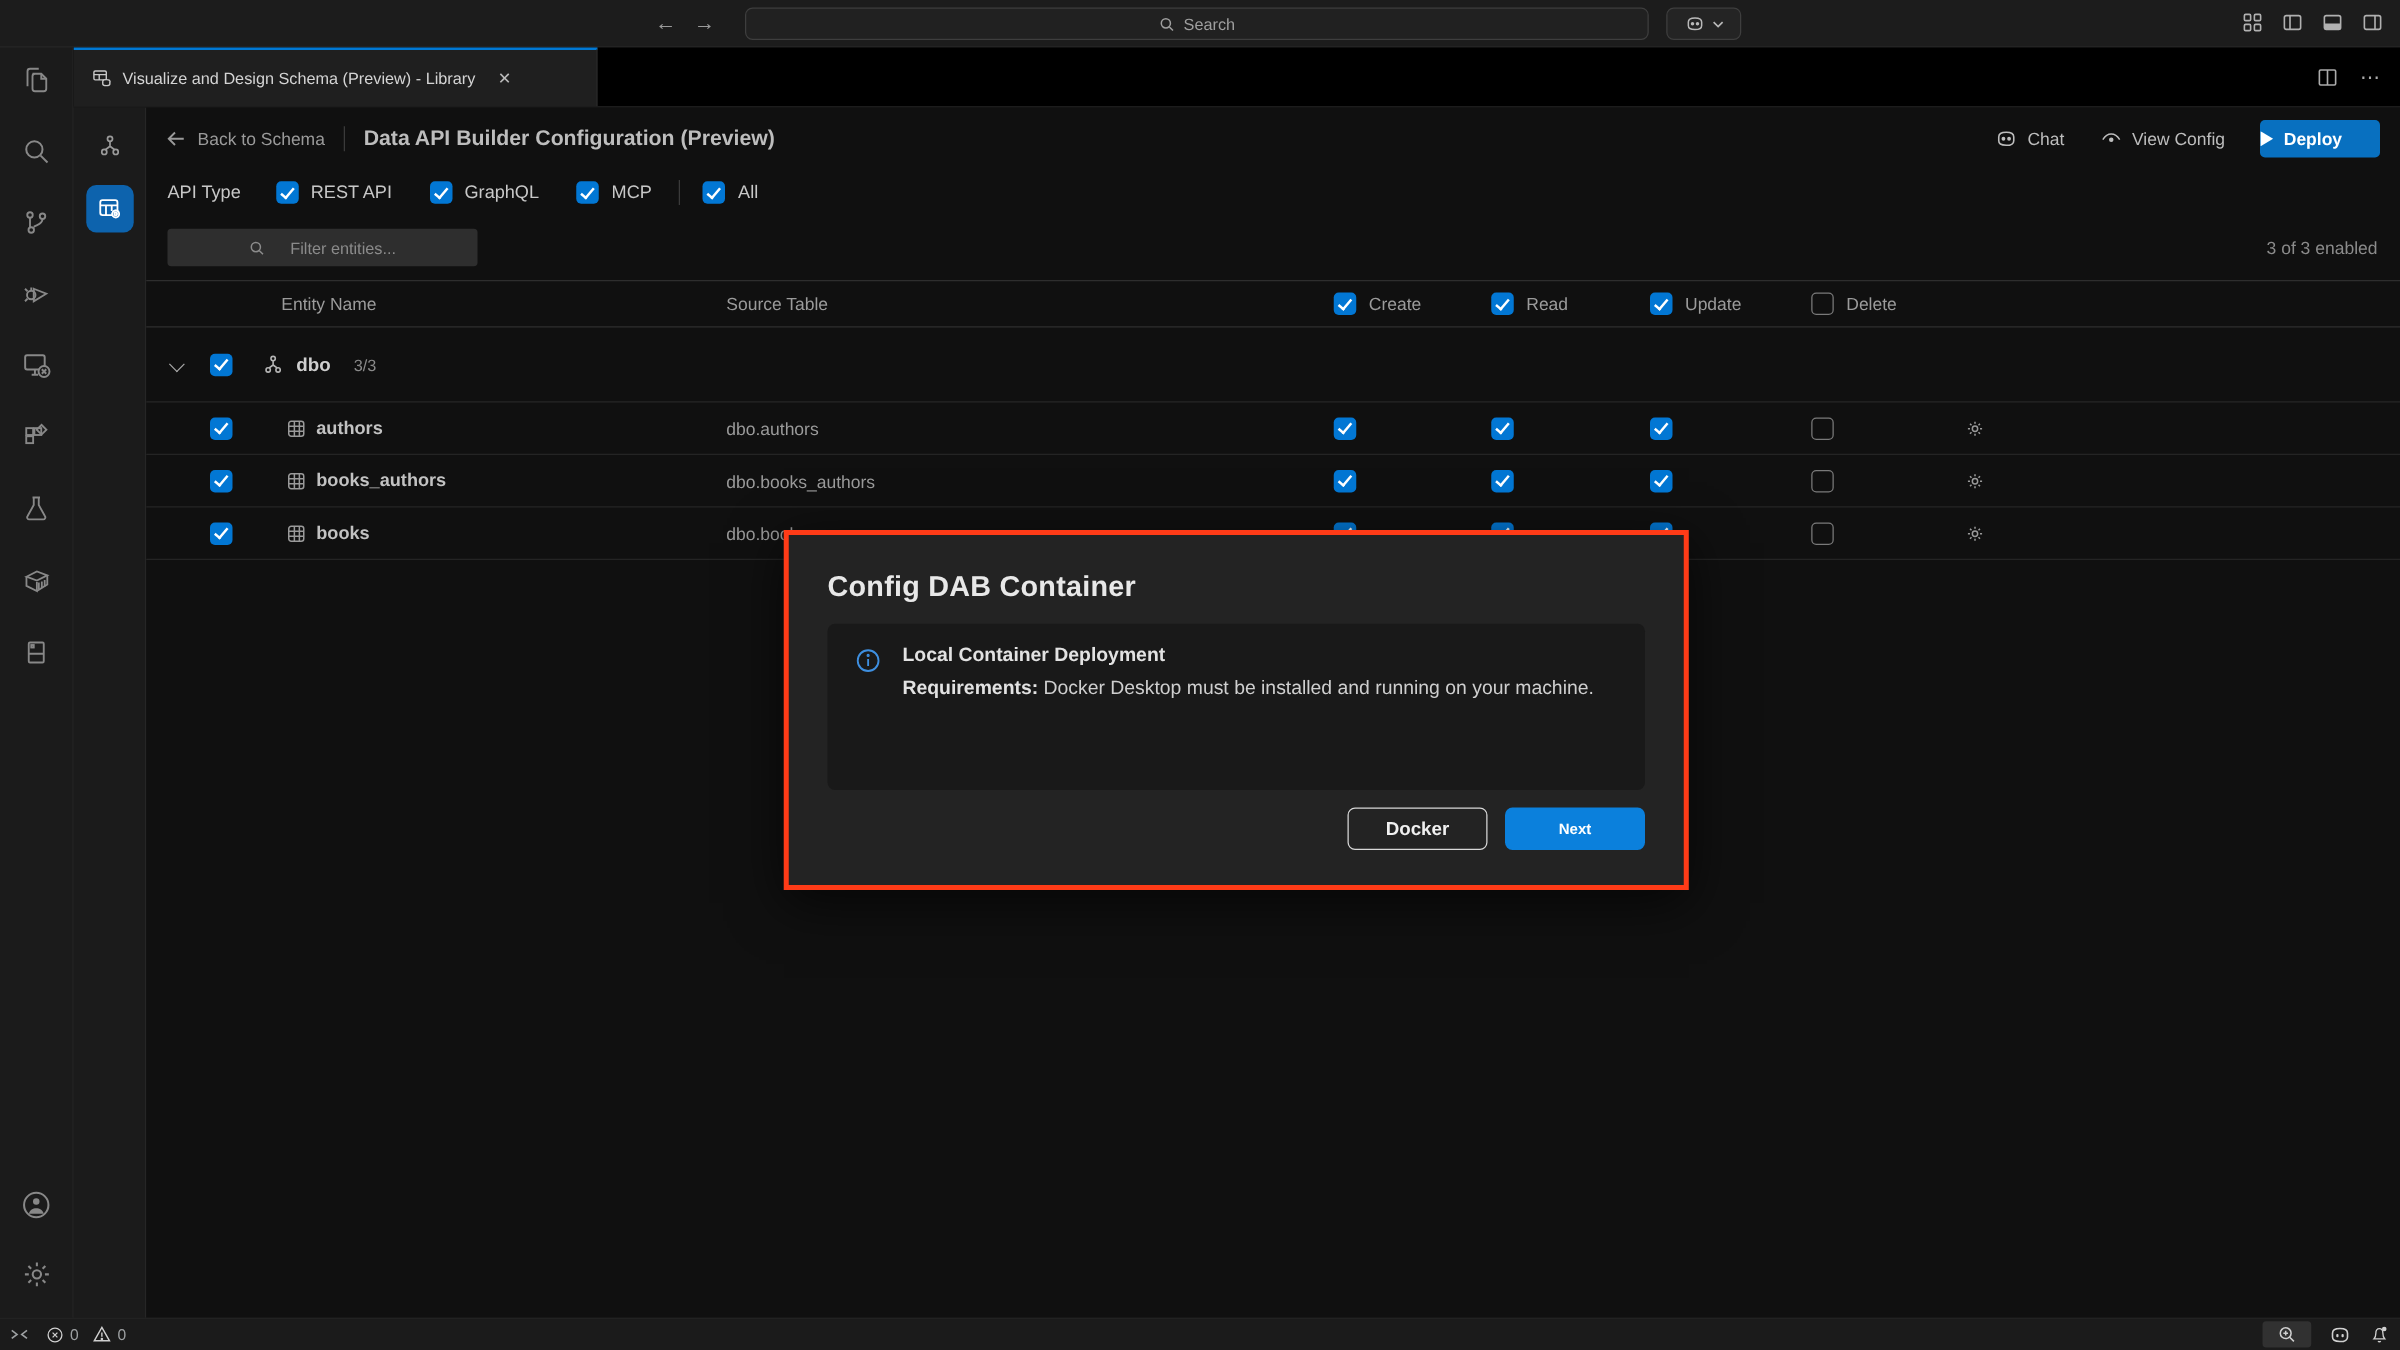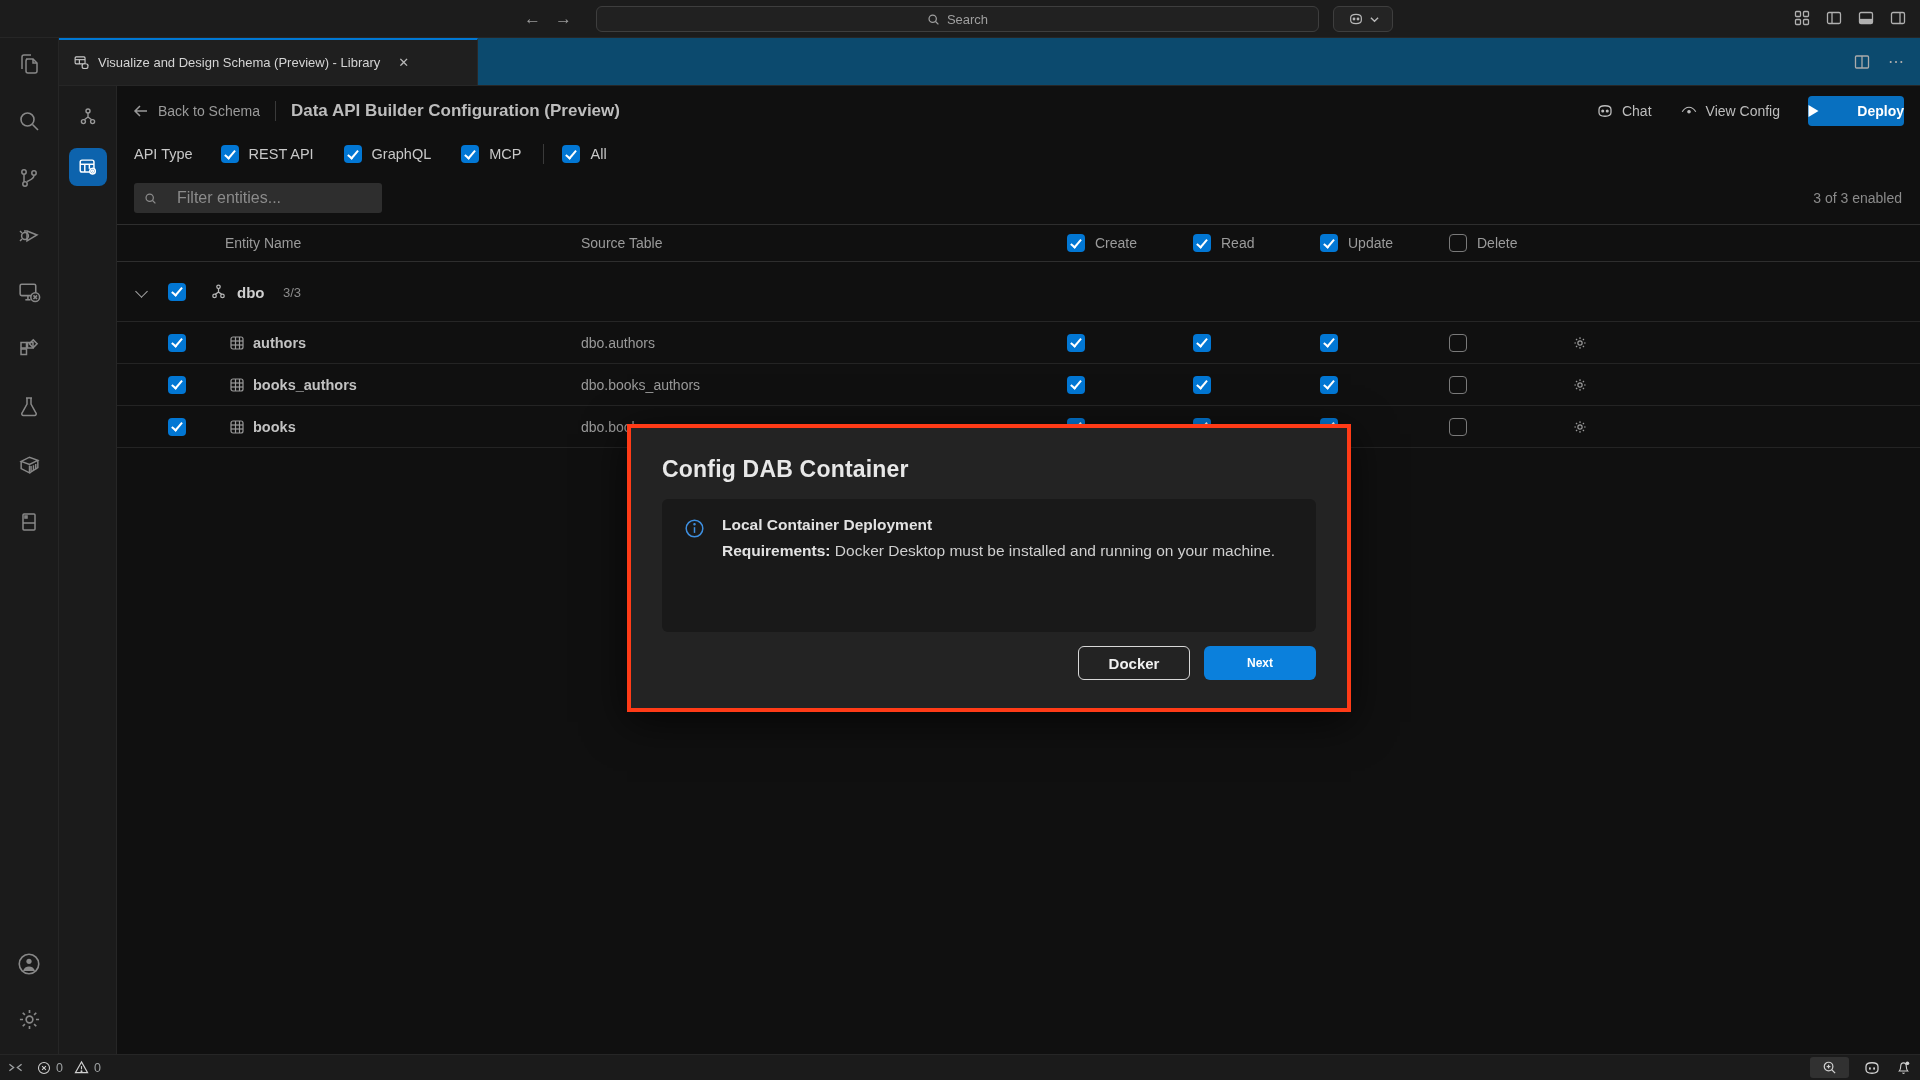--- a/index.html
+++ b/index.html
@@ -22,21 +22,21 @@
 
   
   .main { display:flex; height:1016px; }
   .activitybar { width:59px; background:#1b1b1b; border-right:1px solid #262626; display:flex;
     flex-direction:column; align-items:center; padding-top:14px; gap:33px; }
   .activitybar .spacer { flex:1; }
   .ab-icon { color:#888888; cursor:pointer; position:relative; }
   .activitybar .bottom { display:flex; flex-direction:column; gap:30px; padding-bottom:22px; align-items:center; }
 
   .workbench { flex:1; display:flex; flex-direction:column; }
-  .tabbar { height:48px; background:#0c4a6e; border-bottom:1px solid #262626; display:flex; align-items:stretch; position:relative; }
+  .tabbar { height:48px; background:#000000; border-bottom:1px solid #262626; display:flex; align-items:stretch; position:relative; }
   .tab { width:419px; background:#1f1f1f; border-top:2px solid #0078d4; border-right:1px solid #292929;
     display:flex; align-items:center; padding:0 12px 0 14px; gap:8px; cursor:pointer; }
   .tab-label { font-size:13px; color:#d4d4d4; white-space:nowrap; }
   .tab-close { margin-left:10px; color:#b9b9b9; font-size:13px; cursor:pointer; }
   .tabbar-actions { position:absolute; right:16px; top:0; height:100%; display:flex; align-items:center; gap:18px; color:#ababab; }
   .tabbar-actions > span { cursor:pointer; }
 
   .editor { flex:1; display:flex; min-height:0; }
   .strip { width:58px; background:#1b1b1b; border-right:1px solid #262626; display:flex; flex-direction:column;
     align-items:center; padding-top:12px; gap:12px; }
@@ -47,32 +47,32 @@
   .webview { flex:1; background:#101010; position:relative; }
 
   
   .page-header { height:50px; display:flex; align-items:center; padding:0 16px; }
   .back-link { display:flex; gap:9px; color:#9a9a9a; font-size:14px; cursor:pointer; }
   .vdiv { width:1px; height:20px; background:#3a3a3a; margin:0 15px; }
   .page-title { font-size:17px; font-weight:bold; color:#bdbdbd; }
   .header-actions { margin-left:auto; display:flex; align-items:center; gap:28px; }
   .ghost-btn { display:flex; align-items:center; gap:8px; color:#bdbdbd; font-size:14px; background:none; border:none; cursor:pointer; }
   .deploy-btn { width:96px; height:30px; background:#0870c0; border:none; border-radius:4px; color:#ffffff;
-    font-weight:bold; font-size:14px; display:flex; align-items:center; justify-content:space-between; gap:8px; cursor:pointer; }
+    font-weight:bold; font-size:14px; display:flex; align-items:center; justify-content:flex-start; gap:8px; cursor:pointer; }
 
   
   .filters-row { height:36px; display:flex; align-items:center; padding-left:17px; }
   .filters-label { font-size:14.5px; color:#c8c8c8; margin-right:28px; }
   .filter-opt { display:flex; align-items:center; gap:10px; margin-right:30px; cursor:pointer; }
   .filter-opt span.lbl { font-size:14.5px; color:#c8c8c8; }
   .filters-row .vdiv2 { width:1px; height:20px; background:#3a3a3a; margin:0 18px 0 -8px; }
 
   .search-row { height:52px; display:flex; align-items:center; padding:0 18px 0 17px; }
   .filter-input { width:248px; height:30px; background:#2e2e2e; border-radius:3px; display:flex; align-items:center;
-    padding:0 10px; gap:20px; color:#8b8b8b; font-size:16px; cursor:text; }
+    padding:0 10px; gap:20px; color:#8b8b8b; font-size:13px; cursor:text;justify-content:center; }
   .enabled-summary { margin-left:auto; font-size:14px; color:#8b8b8b; }
 
   
   .cb { width:18px; height:18px; border-radius:4px; position:relative; flex:none; cursor:pointer; }
   .cb.checked { background:#0277d4; }
   .cb.checked::after { content:""; position:absolute; left:6px; top:2.5px; width:4px; height:9px;
     border:solid #ffffff; border-width:0 2px 2px 0; transform:rotate(40deg); }
   .cb.unchecked { background:transparent; border:1px solid #7a7a7a; }
 
   

